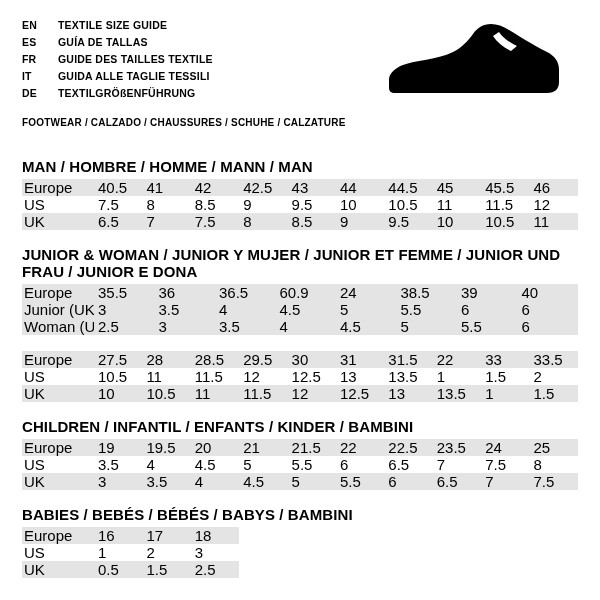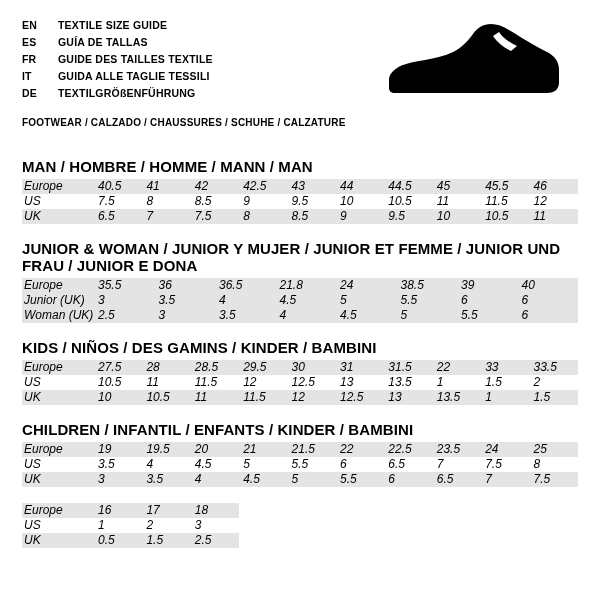--- a/index.html
+++ b/index.html
@@ -56,22 +56,21 @@
   .block-title {
     font-size: 15px;
     font-weight: bold;
     letter-spacing: 0.1px;
     margin-bottom: 4px;
   }
   .sizes {
     border-collapse: collapse;
     width: 100%;
     table-layout: fixed;
-    font-size: 12px;
-    font-style: italic;
+    font-size: 15px;
   }
   .sizes td {
     height: 15px;
     padding: 0 0 0 4px;
     white-space: nowrap;
     overflow: hidden;
   }
   .sizes tr.row-odd td { background: #e4e4e4; }
   .sizes tr.row-even td { background: #ffffff; }
   .sizes td.label { width: 72px; padding-left: 2px; }
@@ -174,21 +173,21 @@
 
     <div class="block">
       <div class="block-title">JUNIOR &amp; WOMAN / JUNIOR Y MUJER / JUNIOR ET FEMME / JUNIOR UND FRAU / JUNIOR E DONA</div>
       <table class="sizes">
         <tbody>
           <tr class="row-odd">
             <td class="label">Europe</td>
             <td>35.5</td>
             <td>36</td>
             <td>36.5</td>
-            <td>21.8</td>
+            <td>60.9</td>
             <td>24</td>
             <td>38.5</td>
             <td>39</td>
             <td>40</td>
           </tr>
           <tr class="row-odd">
             <td class="label">Junior (UK)</td>
             <td>3</td>
             <td>3.5</td>
             <td>4</td>
@@ -207,21 +206,20 @@
             <td>4.5</td>
             <td>5</td>
             <td>5.5</td>
             <td>6</td>
           </tr>
         </tbody>
       </table>
     </div>
 
     <div class="block">
-      <div class="block-title">KIDS / NIÑOS / DES GAMINS / KINDER / BAMBINI</div>
       <table class="sizes">
         <tbody>
           <tr class="row-odd">
             <td class="label">Europe</td>
             <td>27.5</td>
             <td>28</td>
             <td>28.5</td>
             <td>29.5</td>
             <td>30</td>
             <td>31</td>
@@ -301,20 +299,21 @@
             <td>6</td>
             <td>6.5</td>
             <td>7</td>
             <td>7.5</td>
           </tr>
         </tbody>
       </table>
     </div>
 
     <div class="block block-babies">
+      <div class="block-title">BABIES / BEBÉS / BÉBÉS / BABYS / BAMBINI</div>
       <table class="sizes">
         <tbody>
           <tr class="row-odd">
             <td class="label">Europe</td>
             <td>16</td>
             <td>17</td>
             <td>18</td>
             <td style="background:#ffffff"></td>
             <td style="background:#ffffff"></td>
             <td style="background:#ffffff"></td>

